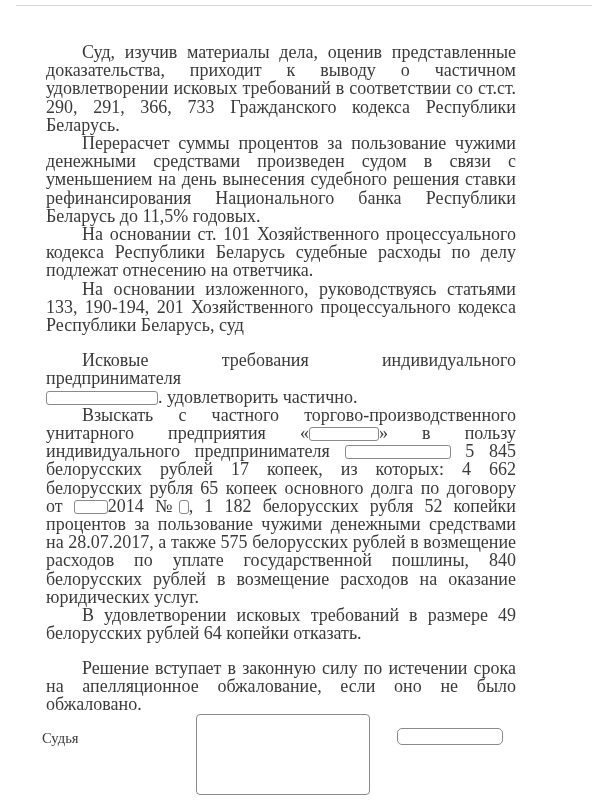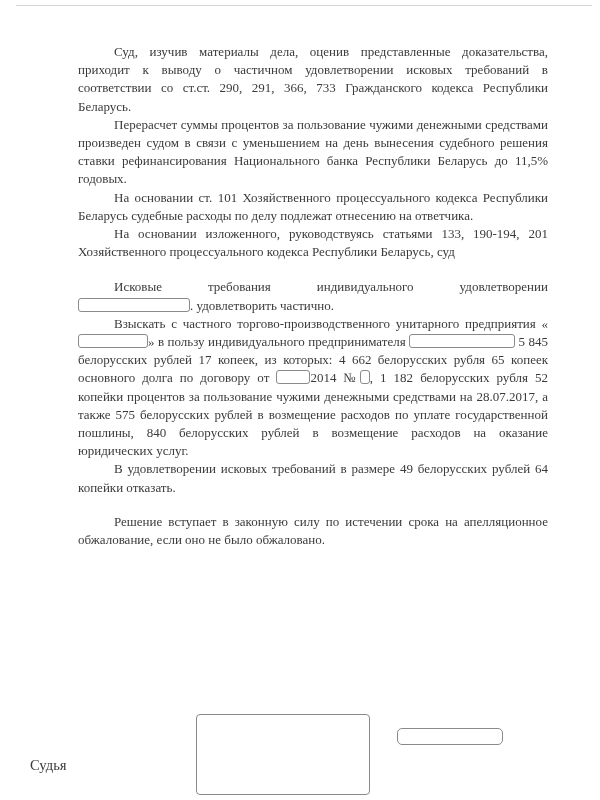--- a/index.html
+++ b/index.html
@@ -1,46 +1,46 @@
 <!DOCTYPE html>
 <html><head>
 <meta charset="utf-8">
 <style>
   html, body { margin:0; padding:0; }
   body {
     width:600px; height:800px; background:#ffffff; position:relative; overflow:hidden;
     font-family:"Liberation Serif", "DejaVu Serif", serif; color:#3a3a3a;
   }
   .topline { position:absolute; left:16px; right:8px; top:5px; height:1px; background:#d8d8d8; }
-  .page { position:absolute; left:46px; top:43px; width:470px; font-size:13px; line-height:18.2px;margin-left:32px; }
+  .page { position:absolute; left:46px; top:43px; width:470px; font-size:18px; line-height:18.2px; }
   p { margin:0; text-align:justify; text-align-last:left; }
   .ind { text-indent:36px; }
   .justall { text-align-last:justify; }
   .gap { height:17px; }
   .gap2 { height:16px; }
   .red {
     display:inline-block; border:1px solid #8a8a8a; border-radius:3px; height:12px;
     vertical-align:-2px; background:#fff;
   }
-  .sign { position:absolute; left:30px; top:730px; font-size:14.6px;margin-top:27px; }
+  .sign { position:absolute; left:42px; top:730px; font-size:14.6px; }
   .sigbox { position:absolute; left:196px; top:714px; width:172px; height:79px; border:1px solid #8a8a8a; border-radius:4px; }
   .namebox { position:absolute; left:397px; top:728px; width:104px; height:15px; border:1px solid #8a8a8a; border-radius:5px; }
 </style>
 </head>
 <body>
 
 <div class="topline"></div>
 
 <div class="page">
   <p class="ind">Суд, изучив материалы дела, оценив представленные доказательства, приходит к выводу о частичном удовлетворении исковых требований в соответствии со ст.ст. 290, 291, 366, 733 Гражданского кодекса Республики Беларусь.</p>
   <p class="ind">Перерасчет суммы процентов за пользование чужими денежными средствами произведен судом в связи с уменьшением на день вынесения судебного решения ставки рефинансирования Национального банка Республики Беларусь до 11,5% годовых.</p>
   <p class="ind">На основании ст. 101 Хозяйственного процессуального кодекса Республики Беларусь судебные расходы по делу подлежат отнесению на ответчика.</p>
   <p class="ind">На основании изложенного, руководствуясь статьями 133, 190-194, 201 Хозяйственного процессуального кодекса Республики Беларусь, суд</p>
   <div class="gap"></div>
-  <p class="ind justall">Исковые требования индивидуального удовлетворении</p>
+  <p class="ind justall">Исковые требования индивидуального предпринимателя</p>
   <p><span class="red" style="width:110px"></span><span>. удовлетворить частично.</span></p>
   <p class="ind"><span>Взыскать с частного торгово-производственного унитарного предприятия «</span><span class="red" style="width:68px"></span><span>» в пользу индивидуального предпринимателя</span> <span class="red" style="width:104px"></span> <span>5 845 белорусских рублей 17 копеек, из которых: 4 662 белорусских рубля 65 копеек основного долга по договору от</span> <span class="red" style="width:32px"></span><span>2014 №</span><span class="red" style="width:8px"></span><span>, 1 182 белорусских рубля 52 копейки процентов за пользование чужими денежными средствами на 28.07.2017, а также 575 белорусских рублей в возмещение расходов по уплате государственной пошлины, 840 белорусских рублей в возмещение расходов на оказание юридических услуг.</span></p>
   <p class="ind">В удовлетворении исковых требований в размере 49 белорусских рублей 64 копейки отказать.</p>
   <div class="gap2"></div>
   <p class="ind">Решение вступает в законную силу по истечении срока на апелляционное обжалование, если оно не было обжаловано.</p>
 </div>
 
 <div class="sign">Судья</div>
 <div class="sigbox"></div>
 <div class="namebox"></div>

